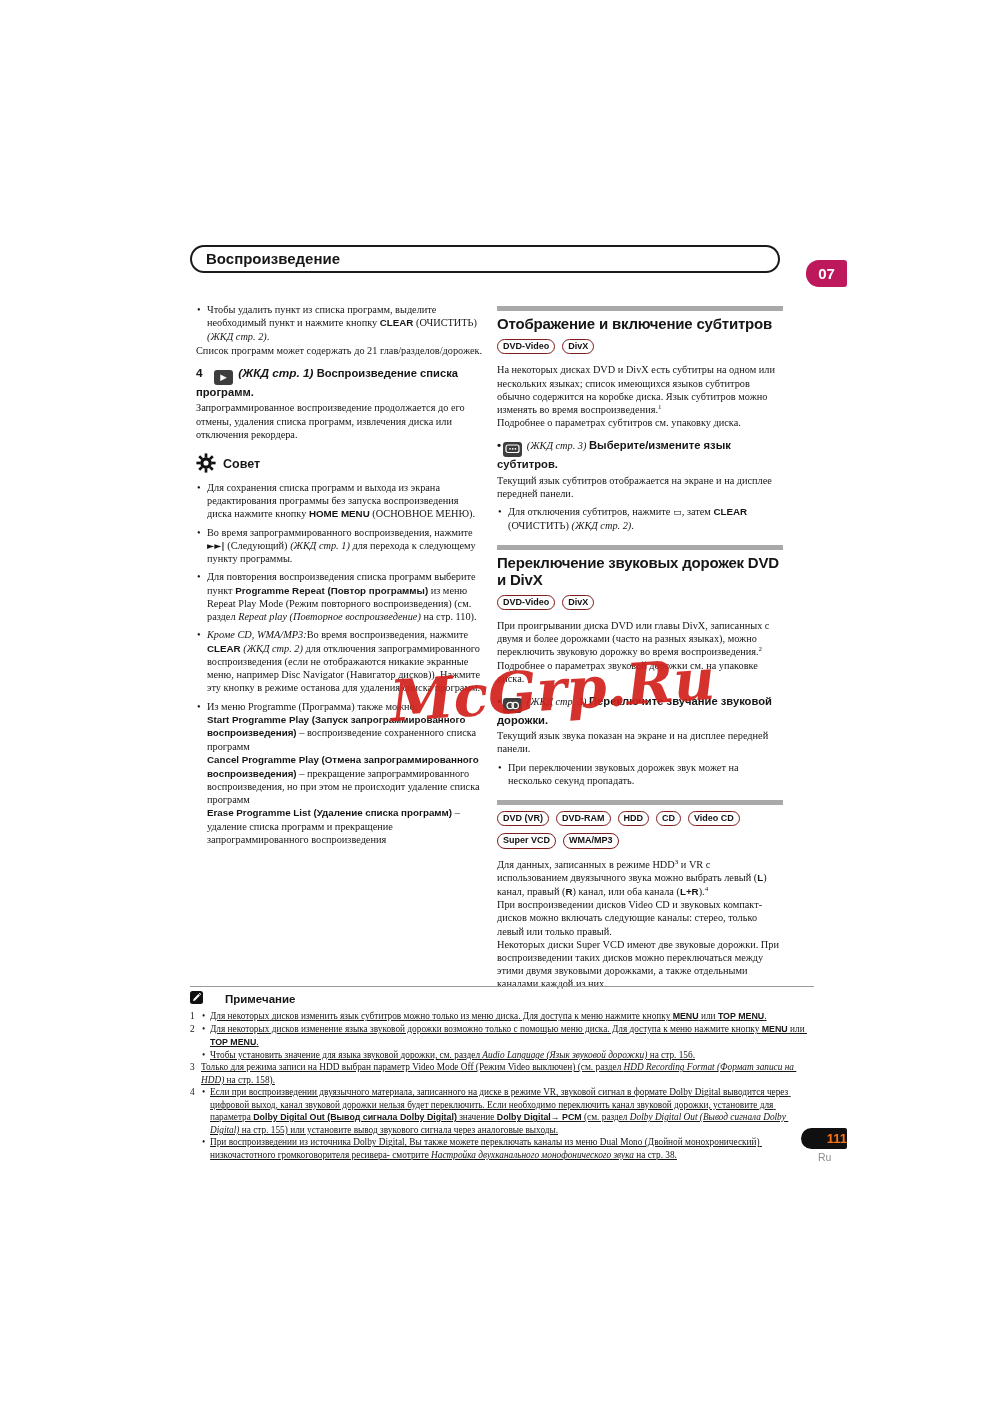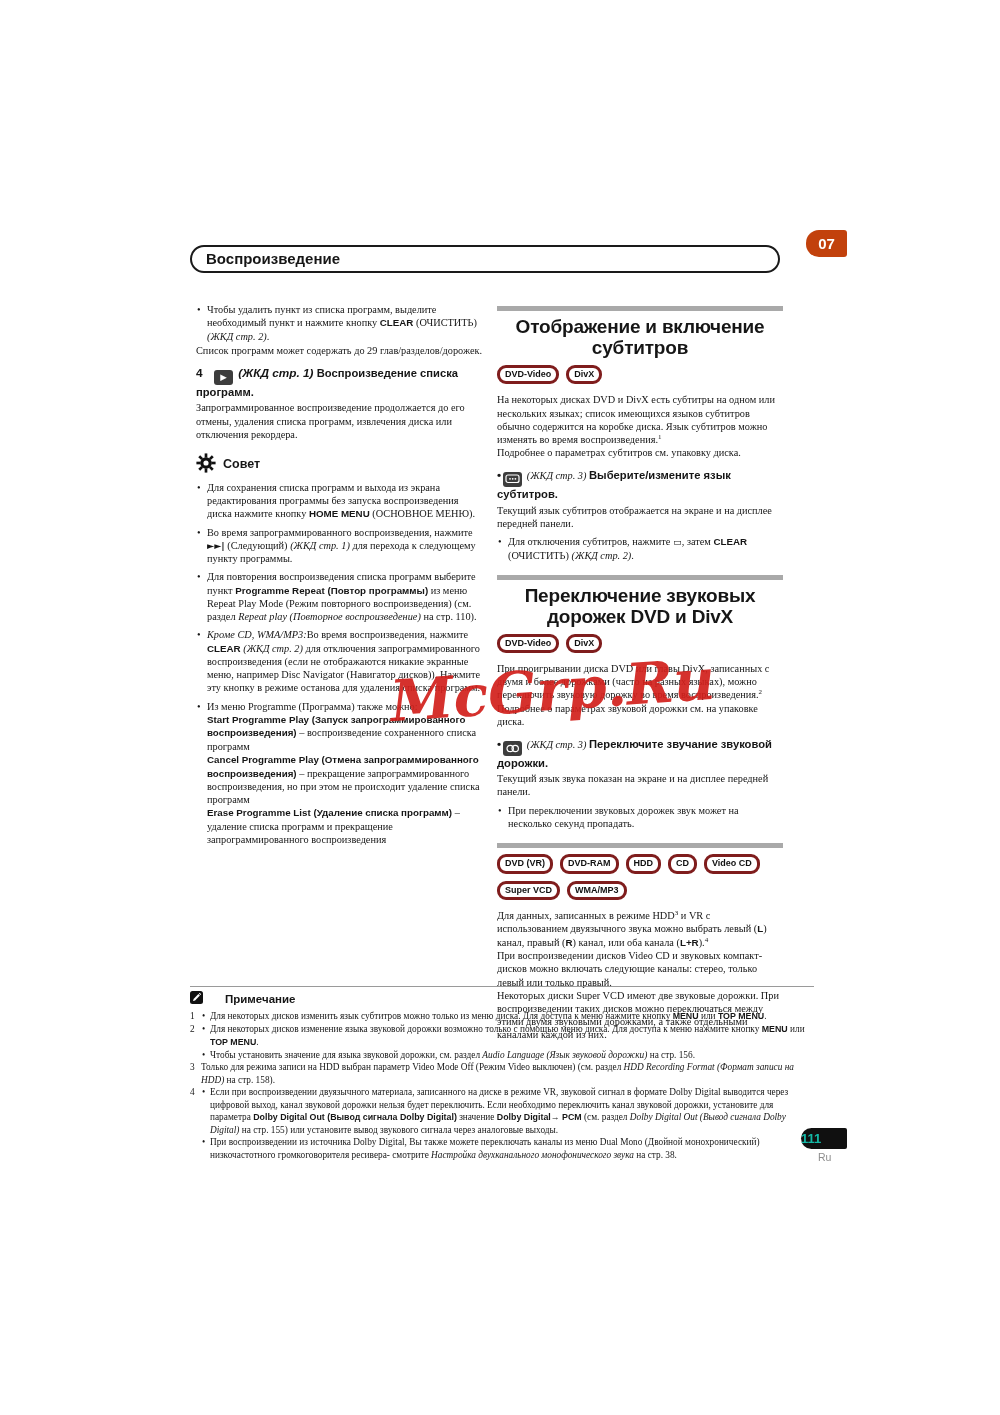--- a/index.html
+++ b/index.html
@@ -4,21 +4,21 @@
 <style>
   html,body{margin:0;padding:0;background:#e8e8e8;}
   .page{position:relative;width:1000px;height:1415px;background:#ffffff;margin:0 auto;
         font-family:"Liberation Serif",serif;color:#161616;overflow:hidden;}
 
   
   .header-box{position:absolute;left:190px;top:245px;width:586px;height:24px;
               border:2px solid #1a1a1a;border-radius:14px;}
   .header-title{font-family:"Liberation Sans",sans-serif;font-weight:bold;font-size:15px;
                 line-height:24px;padding-left:14px;}
-  .chapter-badge{position:absolute;left:806px;top:230px;width:41px;height:27px;background:#c2410c;
+  .chapter-badge{position:absolute;left:806px;top:260px;width:41px;height:27px;background:#be185d;
                  color:#fff;border-radius:13px 3px 3px 13px;text-align:center;
                  font-family:"Liberation Sans",sans-serif;font-weight:bold;font-size:15px;line-height:27px;}
 
   
   .col{position:absolute;font-size:10.3px;line-height:1.28;}
   .col-left{left:196px;top:298px;width:289px;}
   .col-right{left:497px;top:306px;width:286px;}
 
   .rich{white-space:pre-wrap;}
   p{margin:0;}
@@ -39,45 +39,45 @@
           color:#fff;text-align:center;font-family:"DejaVu Sans",sans-serif;font-size:8.5px;
           line-height:15px;vertical-align:-3px;margin:0 2px;}
   .keybtn svg{vertical-align:middle;}
 
   
   .tip-head{margin-top:12px;margin-bottom:3px;display:flex;align-items:center;gap:7px;}
   .tip-title{font-family:"Liberation Sans",sans-serif;font-weight:bold;font-size:12.5px;}
 
   
   .section-bar{height:5px;background:#a9a9a9;margin-bottom:5px;}
-  .section-title{font-family:"Liberation Sans",sans-serif;font-weight:bold;font-size:19px;
-                 line-height:1.13;letter-spacing:-0.2px;margin-bottom:6px;text-align:center;}
+  .section-title{font-family:"Liberation Sans",sans-serif;font-weight:bold;font-size:15px;
+                 line-height:1.13;letter-spacing:-0.2px;margin-bottom:6px;}
   .badges{display:flex;flex-wrap:wrap;gap:7px;margin:6px 0 9px;}
   .badge{font-family:"Liberation Sans",sans-serif;font-weight:bold;font-size:9px;color:#111;
-         border:3px solid #7f1d1d;border-radius:9px;padding:1px 5px;white-space:nowrap;}
+         border:1px solid #7f1d1d;border-radius:9px;padding:1px 5px;white-space:nowrap;}
   .cmd-head{font-family:"Liberation Sans",sans-serif;font-weight:bold;font-size:11.8px;
             line-height:1.3;margin:9px 0 1px;}
   .cmd-head .r-i{font-family:"Liberation Serif",serif;font-weight:normal;font-size:10.3px;}
   .section{margin-bottom:13px;}
 
   
   .notes{position:absolute;left:190px;top:986px;width:624px;border-top:1px solid #9a9a9a;
          padding-top:4px;font-size:9.3px;line-height:1.34;}
   .notes-head{display:flex;align-items:center;gap:22px;font-family:"Liberation Sans",sans-serif;
               font-weight:bold;font-size:11.5px;margin-bottom:2px;}
   .note-item{display:flex;}
   .note-num{width:11px;flex:none;}
   .note-rows{flex:1;}
-  .note-row{position:relative;}
+  .note-row{position:relative;text-decoration:underline;}
   .note-row.bul{padding-left:9px;}
   .note-row.bul::before{content:"•";position:absolute;left:1px;top:0;}
 
   
   .page-badge{position:absolute;left:801px;top:1128px;width:46px;height:21px;background:#101010;
-              color:#14b8a6;border-radius:11px 2px 2px 11px;text-align:left;
+              color:#f97316;border-radius:11px 2px 2px 11px;text-align:right;
               font-family:"Liberation Sans",sans-serif;font-weight:bold;font-size:13px;line-height:21px;}
   .page-lang{position:absolute;left:818px;top:1151px;color:#8d8d8d;
              font-family:"Liberation Sans",sans-serif;font-size:10.5px;}
 
   
   .watermark{position:absolute;left:390px;top:656px;z-index:9;color:#d2201c;
              font-family:"DejaVu Serif",serif;font-style:italic;font-weight:bold;font-size:57px;
              transform:rotate(-4deg);opacity:0.92;pointer-events:none;}
 </style>
 </head>
@@ -86,21 +86,21 @@
 <div class="page">
 
   <div class="header-box">
     <div class="header-title">Воспроизведение</div>
   </div>
   <div class="chapter-badge">07</div>
 
   <div class="col col-left">
     <p class="bullet rich"><span>Чтобы удалить пункт из списка программ, выделите необходимый пункт и нажмите кнопку </span><span class="r-b">CLEAR</span><span> (ОЧИСТИТЬ) </span><span class="r-i">(ЖКД стр. 2)</span><span>.</span></p>
 
-    <p class="step-body">Список программ может содержать до 29 глав/разделов/дорожек.</p>
+    <p class="step-body">Список программ может содержать до 21 глав/разделов/дорожек.</p>
 
     <p class="step-head"><span class="step-num">4</span><span class="keybtn">▶</span><span class="rich"><span class="r-i"> (ЖКД стр. 1) </span><span class="r-b">Воспроизведение списка программ.</span></span></p>
     <p class="step-body">Запрограммированное воспроизведение продолжается до его отмены, удаления списка программ, извлечения диска или отключения рекордера.</p>
 
     <div class="tip-head">
       <span>
         <svg width="20" height="20" viewBox="0 0 24 24">
           <g fill="#111">
             <circle cx="12" cy="12" r="7"></circle>
             <rect x="10.4" y="0.5" width="3.2" height="5"></rect>

